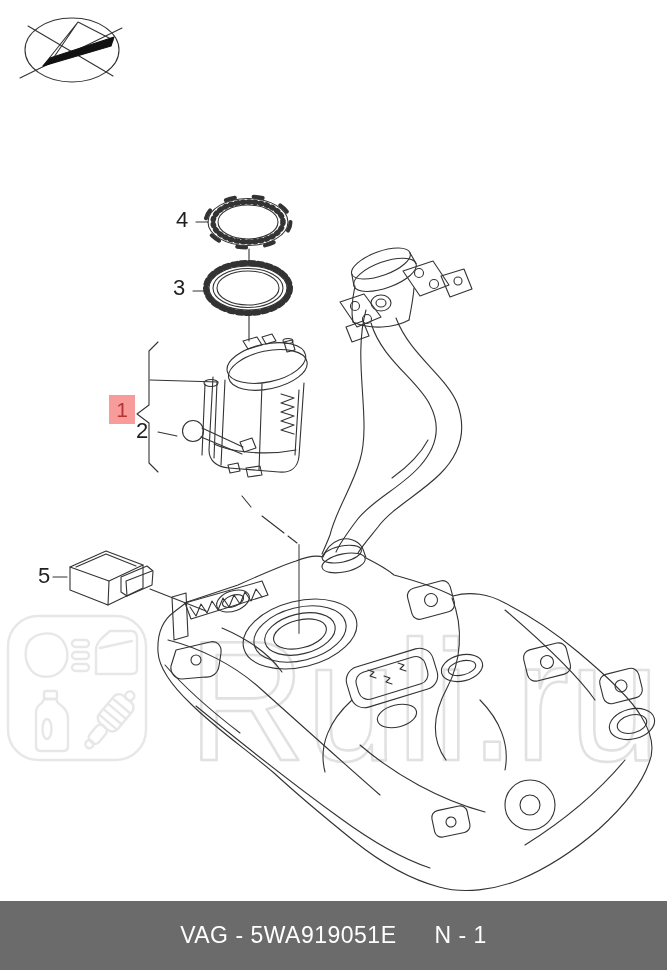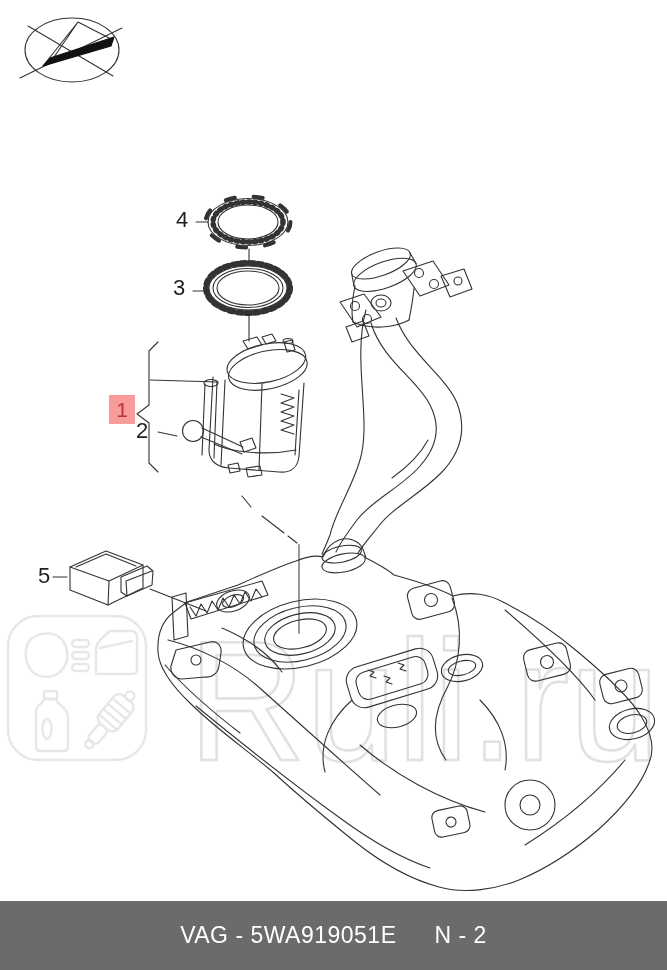--- a/index.html
+++ b/index.html
@@ -219,16 +219,16 @@
 </svg>
 
 <div class="callout-badge">1</div>
 <div class="callout" style="left:136px;top:420px;">2</div>
 <div class="callout" style="left:173px;top:277px;">3</div>
 <div class="callout" style="left:176px;top:209px;">4</div>
 <div class="callout" style="left:38px;top:565px;">5</div>
 
 <div class="footer">
   <span>VAG - 5WA919051E</span>
-  <span>N - 2</span>
+  <span>N - 1</span>
 </div>
 
 </div>
 
 </body></html>

